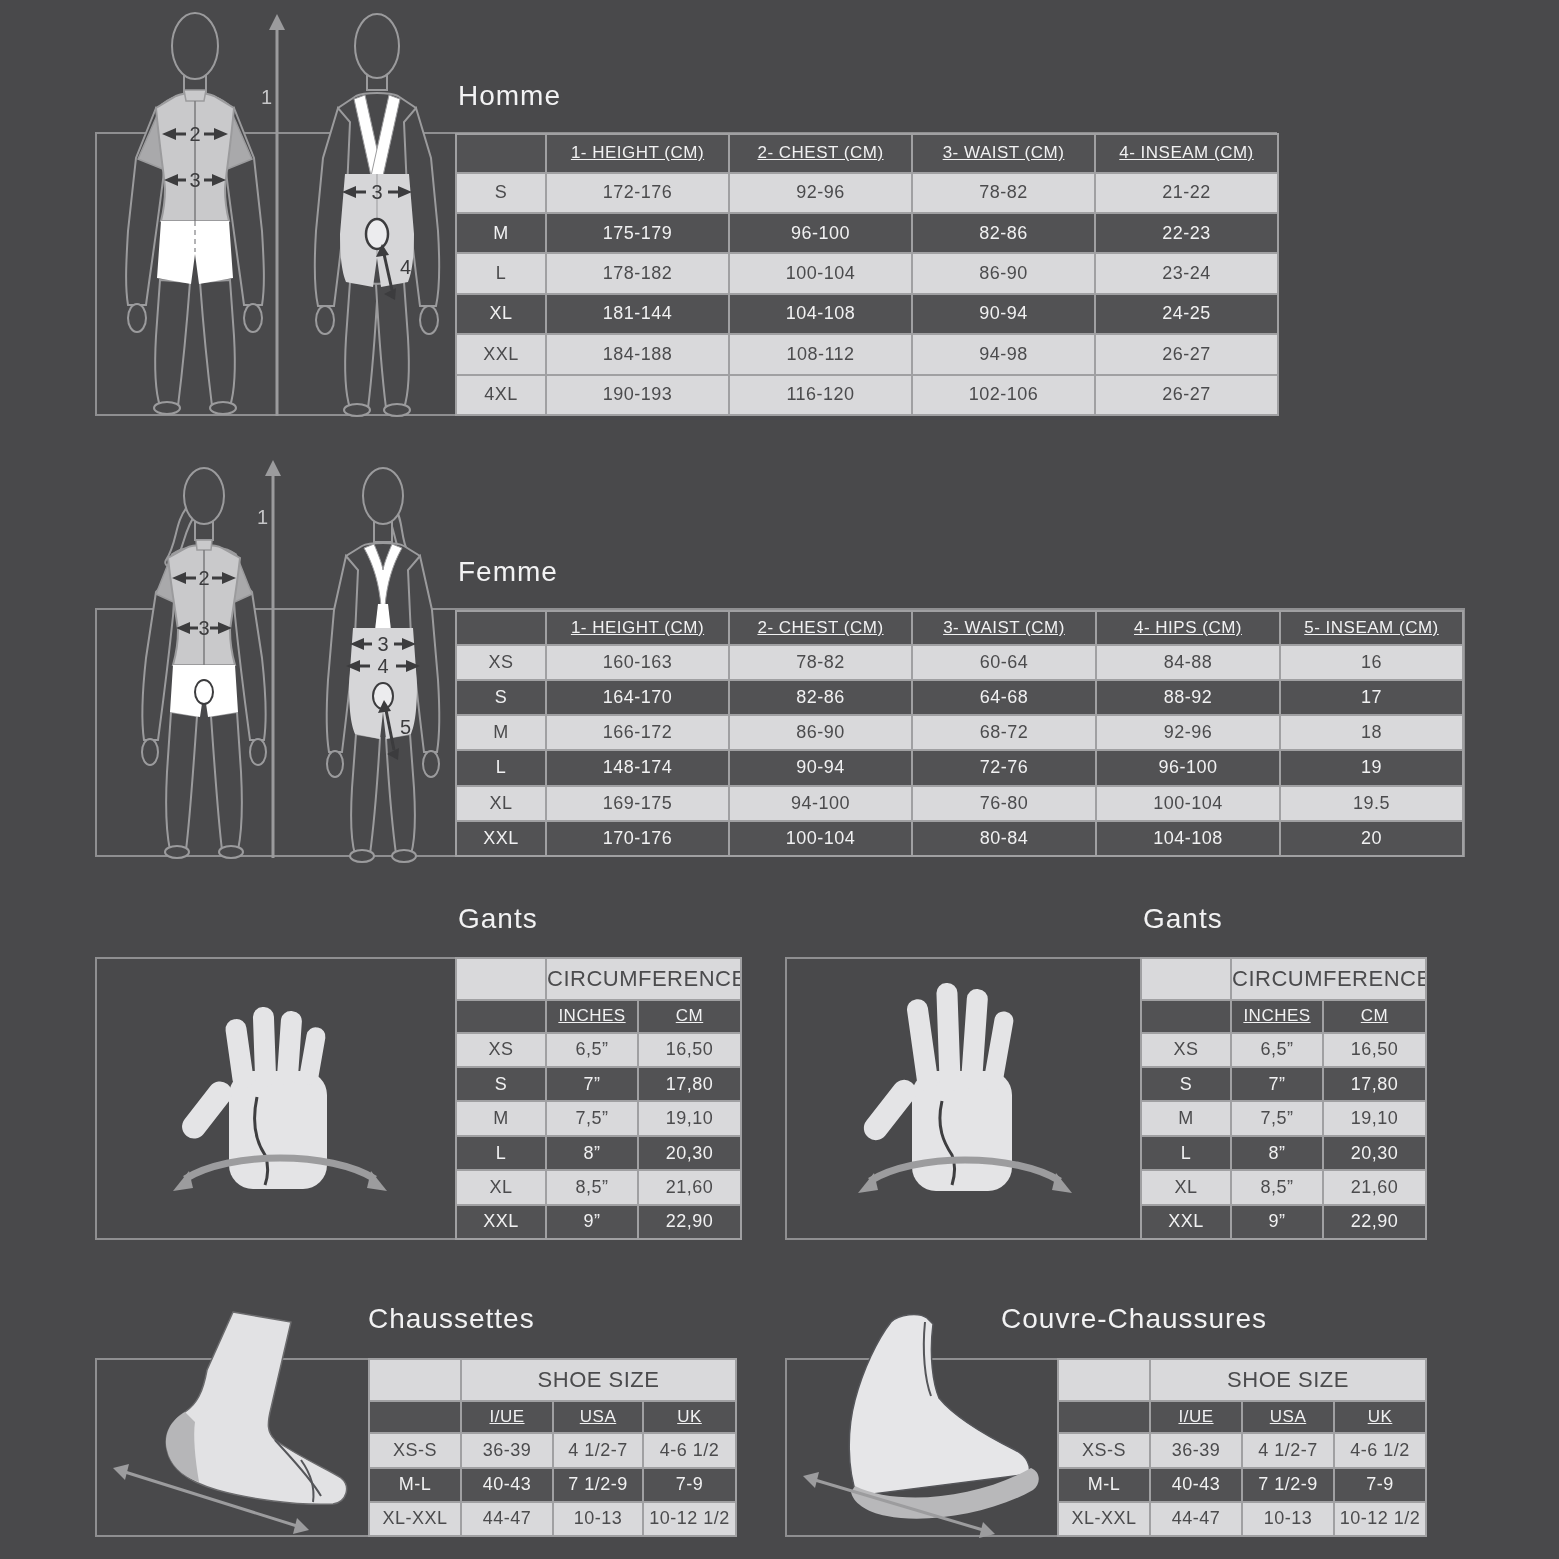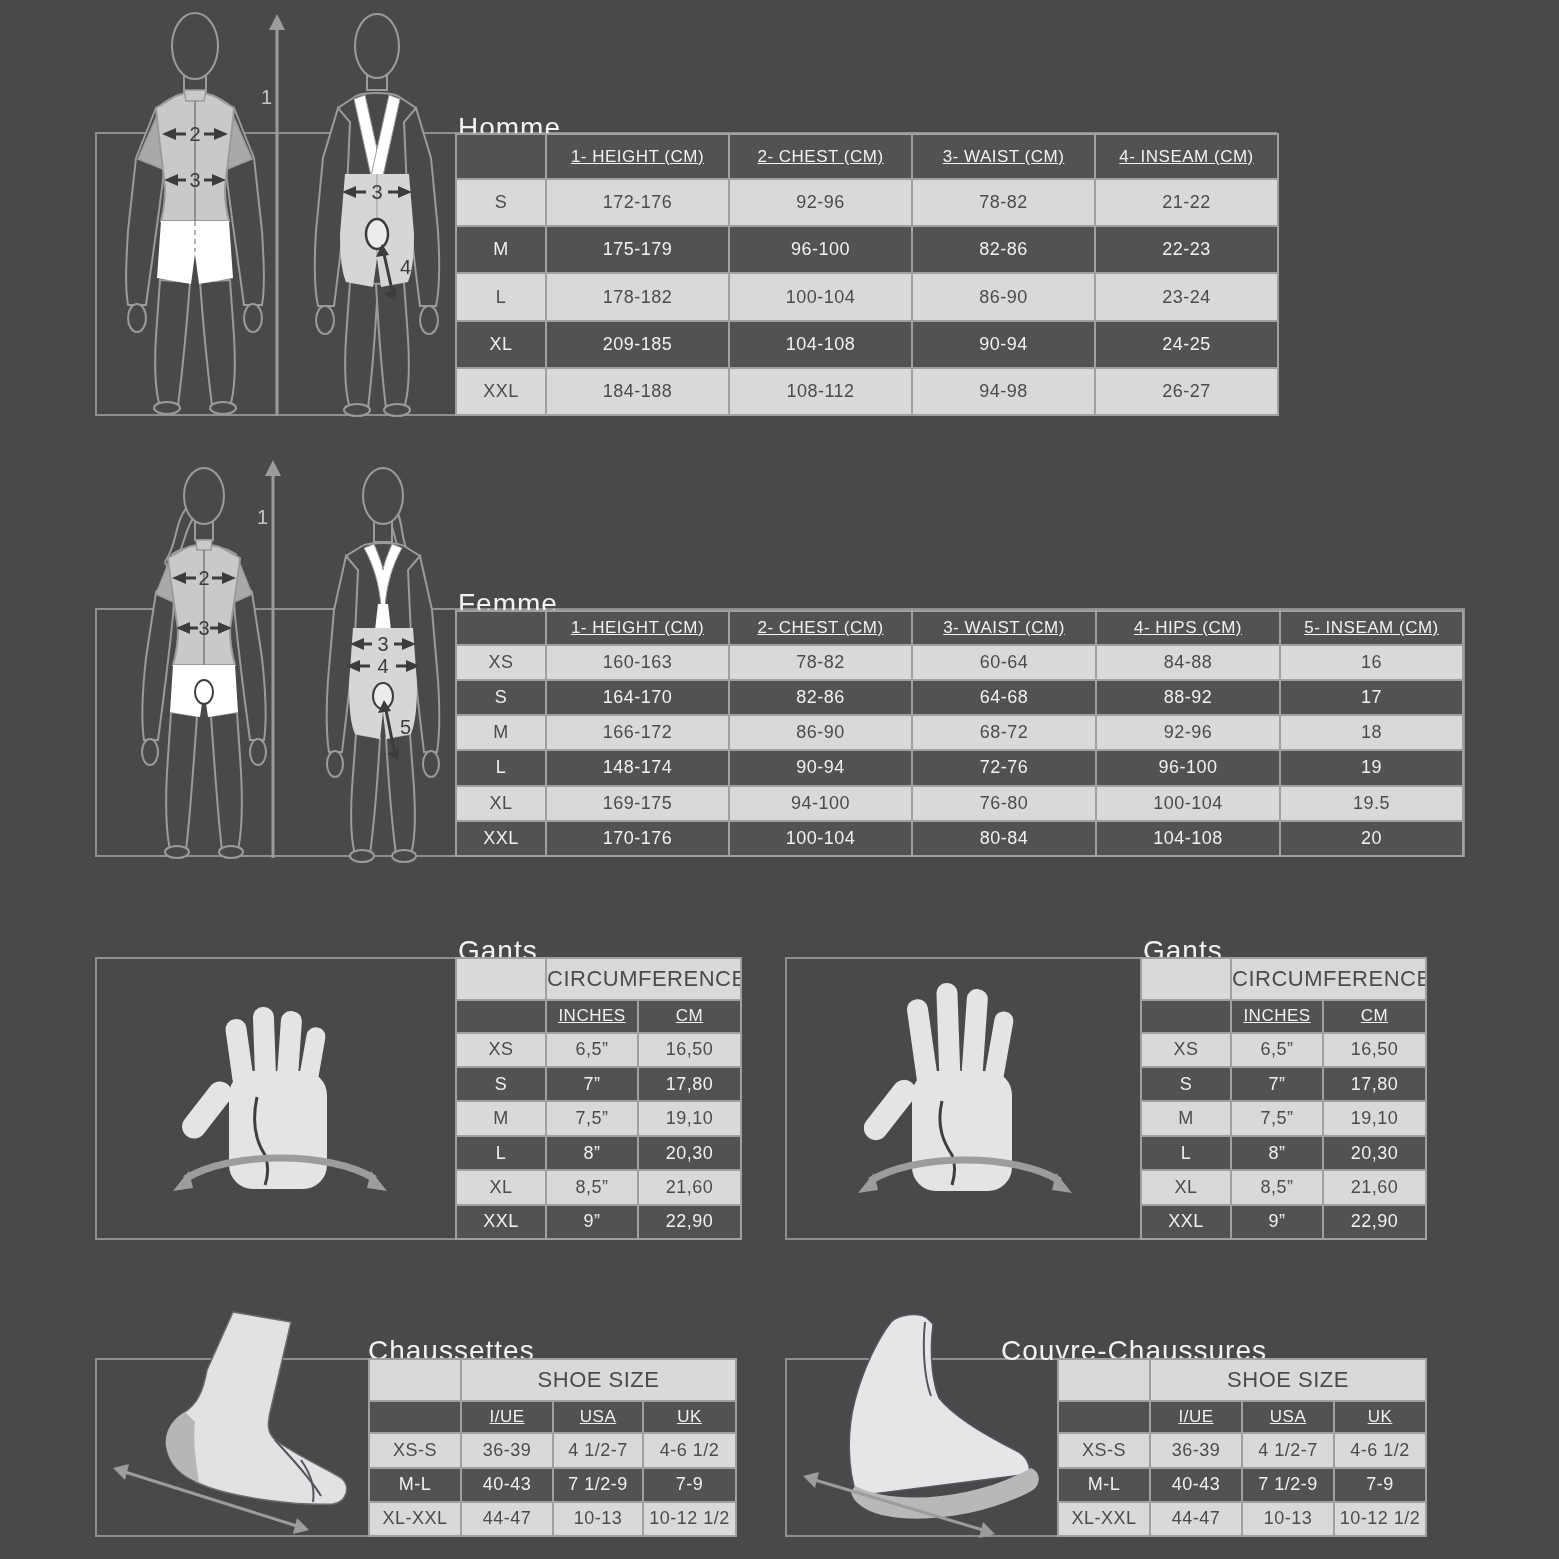--- a/index.html
+++ b/index.html
@@ -1,19 +1,19 @@
 <!DOCTYPE html>
 <html><head>
 <meta charset="utf-8">
 <style>
   html,body{margin:0;padding:0;}
   body{width:1559px;height:1559px;background:#49494b;position:relative;
        font-family:"Liberation Sans",sans-serif;overflow:hidden;}
   .page{position:absolute;inset:0;}
-  .title{position:absolute;color:#f2f2f3;font-size:28px;font-weight:400;letter-spacing:1px;margin-top:32px;}
+  .title{position:absolute;color:#f2f2f3;font-size:28px;font-weight:400;letter-spacing:1px;}
   .ibox{position:absolute;border:2px solid #8f8f91;box-sizing:border-box;}
   svg.fig{position:absolute;overflow:visible;}
   table.sz{position:absolute;border-collapse:collapse;table-layout:fixed;}
   table.sz td{border:2px solid #a0a0a2;text-align:center;vertical-align:middle;
       font-size:18px;letter-spacing:.5px;padding:0;overflow:hidden;white-space:nowrap;}
   table.sz td.light{background:#d9d9db;color:#4b4b4d;}
   table.sz td.dark{background:#525254;color:#f1f1f2;}
   table.sz td.head{font-size:17px;text-decoration:underline;}
   table.sz td.group{font-size:22px;}
   text{font-family:"Liberation Sans",sans-serif;}
@@ -134,30 +134,37 @@
         </tr>
         <tr>
           <td class="light">L</td>
           <td class="light">178-182</td>
           <td class="light">100-104</td>
           <td class="light">86-90</td>
           <td class="light">23-24</td>
         </tr>
         <tr>
           <td class="dark">XL</td>
-          <td class="dark">209-185</td>
+          <td class="dark">181-144</td>
           <td class="dark">104-108</td>
           <td class="dark">90-94</td>
           <td class="dark">24-25</td>
         </tr>
         <tr>
           <td class="light">XXL</td>
           <td class="light">184-188</td>
           <td class="light">108-112</td>
           <td class="light">94-98</td>
+          <td class="light">26-27</td>
+        </tr>
+        <tr>
+          <td class="light">4XL</td>
+          <td class="light">190-193</td>
+          <td class="light">116-120</td>
+          <td class="light">102-106</td>
           <td class="light">26-27</td>
         </tr>
       </tbody>
     </table>
 
   <div class="ibox" style="left:95px;top:608px;width:1370px;height:249px"></div>
   <div class="title" style="left:458px;top:556px">Femme</div>
 
   <svg class="fig" style="left:112px;top:462px" width="185" height="396" viewBox="0 0 185 396">
     <g fill="#49494b" stroke="#9b9b9d" stroke-width="2">

